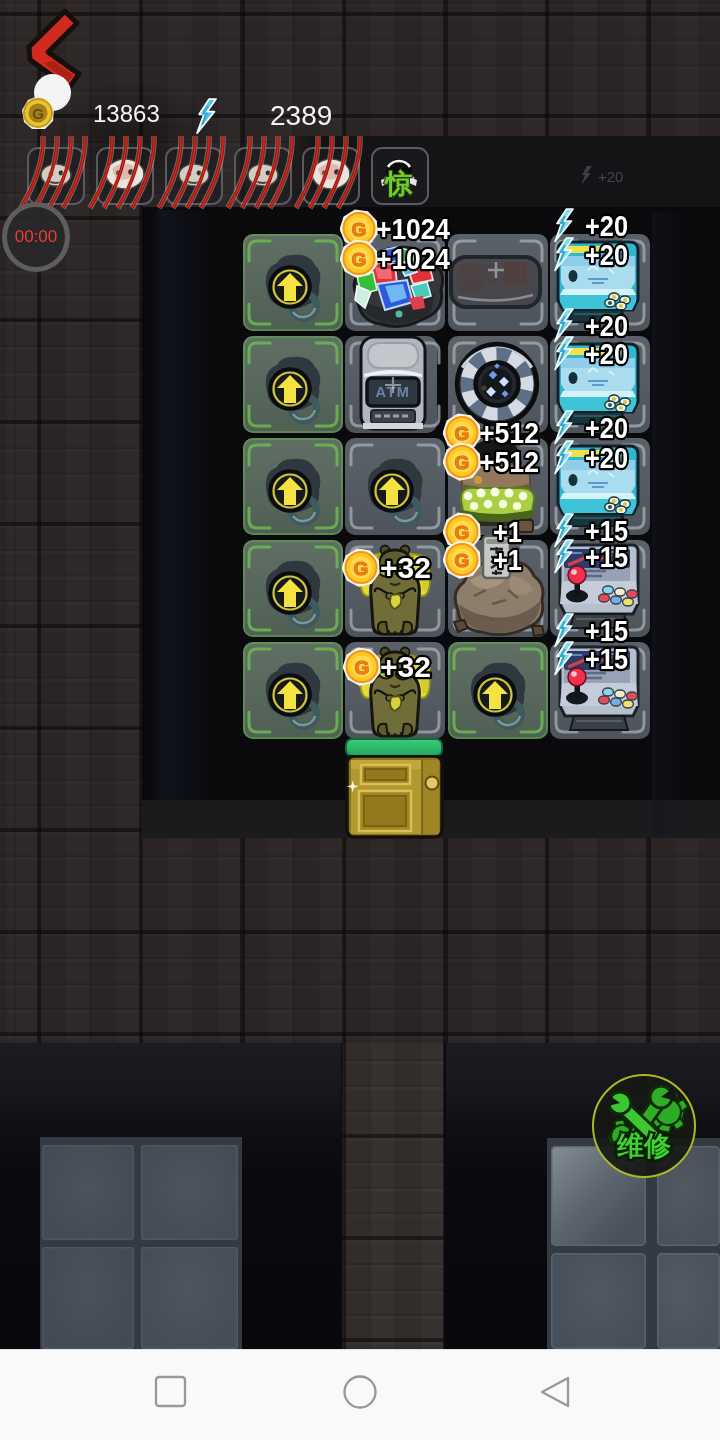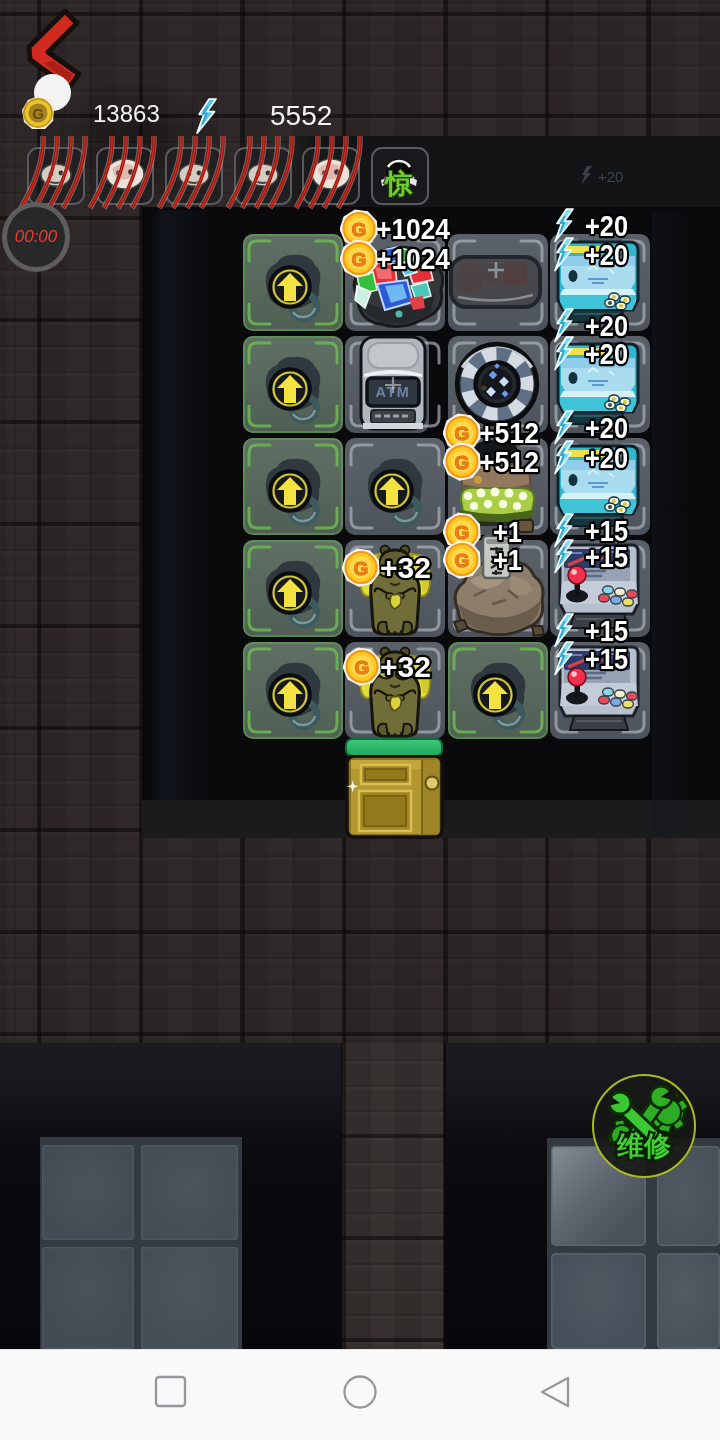--- a/index.html
+++ b/index.html
@@ -153,21 +153,21 @@
         <polygon points="12,42 28,38 32,56 16,60" fill="#34bf3c" stroke="#d8ffd6" stroke-width="1.5"></polygon>
         <polygon points="12,52 26,58 20,74 10,66" fill="#cfeee2" stroke="#f4fffb" stroke-width="1.5"></polygon>
         <polygon points="32,50 62,46 68,68 40,76" fill="#2b59d8" stroke="#bcd8ff" stroke-width="2"></polygon>
         <polygon points="40,52 58,50 62,64 46,69" fill="#6fb8f2"></polygon>
         <polygon points="66,52 82,48 86,62 71,66" fill="#4ac8b8" stroke="#dffff8" stroke-width="1.5"></polygon>
         <polygon points="64,64 78,62 80,74 68,76" fill="#e04048"></polygon>
         <circle cx="54" cy="80" r="3.5" fill="#52b8a8"></circle>
         <path d="M36 20 l3 -3 M70 22 l3 -3" stroke="#fff" stroke-width="1.5"></path>
       </svg>
     </div>
-<div class="abs" style="left:345px;top:336px;width:84px;height:97px;background:linear-gradient(180deg,#5a6169,#545b62 55%,#4d535a);border-radius:10px;">
+<div class="abs" style="left:345px;top:336px;width:92px;height:97px;background:linear-gradient(180deg,#5a6169,#545b62 55%,#4d535a);border-radius:10px;">
       <svg width="100" height="97" viewBox="0 0 100 97" style="position:absolute;left:0;top:0">
         <g fill="none" stroke="rgba(175,182,188,.68)" stroke-width="3" stroke-linecap="round">
           <path d="M6 27 V15 Q6 7 14 7 H27"></path>
           <path d="M73 7 H86 Q94 7 94 15 V27"></path>
           <path d="M94 70 V82 Q94 90 86 90 H73"></path>
           <path d="M27 90 H14 Q6 90 6 82 V70"></path>
         </g>
       </svg>
       <svg width="100" height="97" viewBox="0 0 100 97" style="position:absolute;left:0;top:0">
         <rect x="16" y="1" width="64" height="92" rx="13" fill="#b2b7bd" stroke="#101315" stroke-width="3"></rect>
@@ -707,21 +707,21 @@
       <circle cx="18" cy="18" r="9.5" fill="#a5811d"></circle>
       <text x="18" y="24" font-size="15" font-weight="bold" fill="#6b4a10" text-anchor="middle">G</text>
     </svg>
 <div class="abs" style="left:93px;top:100px;font-size:24px;color:#f4f4f4;">13863</div>
 <svg class="abs" style="left:193px;top:96px" width="28" height="40">
       <g transform="translate(2,2) scale(1.05)">
         <path d="M13.5 1 L4 15.5 H8.5 L2 33.5 L18.5 13 H11.5 L20 1 Z" fill="#4fc3e8" stroke="#f2feff" stroke-width="1.7" stroke-linejoin="round"></path>
         <path d="M12 8 L8 15 H11 L7 25" stroke="#39a8cc" stroke-width="2" fill="none"></path>
       </g>
     </svg>
-<div class="abs" style="left:270px;top:100px;font-size:28px;color:#f4f4f4;">5552</div>
+<div class="abs" style="left:270px;top:100px;font-size:28px;color:#f4f4f4;">2389</div>
 <svg class="abs" style="left:578px;top:164px" width="60" height="24">
       <path d="M9 2 L4 11 H7 L3 21 L13 9 H9 L14 2 Z" fill="#3a404a"></path>
       <text x="20" y="18" font-size="15" fill="#3e4450">+20</text>
     </svg>
 <div class="abs" style="left:27px;top:147px;width:58px;height:58px;border-radius:11px;background:rgba(28,28,31,.6);border:2px solid #595a5f;box-sizing:border-box;"></div>
 <svg class="abs" style="left:27px;top:147px" width="58" height="58" viewBox="0 0 58 58">
       <ellipse cx="29" cy="28" rx="15" ry="11" fill="#d2ccc2" stroke="#46423a" stroke-width="1.5"></ellipse>
       <circle cx="24" cy="27" r="2.4" fill="#332e28"></circle>
       <circle cx="34" cy="26" r="2.4" fill="#332e28"></circle>
       <path d="M21 34 q8 4 16 0" stroke="#4a443c" stroke-width="2" fill="none"></path>
@@ -836,21 +836,21 @@
     </svg>
 <div class="abs" style="left:371px;top:147px;width:58px;height:58px;border-radius:11px;background:rgba(28,28,31,.6);border:2px solid #595a5f;box-sizing:border-box;"></div>
 <svg class="abs" style="left:371px;top:147px" width="58" height="58" viewBox="0 0 58 58">
       <circle cx="28" cy="25" r="13" fill="#0b0b0b"></circle>
       <path d="M17 20 A13 13 0 0 1 39 20" fill="none" stroke="#f2f2f2" stroke-width="2.6"></path>
       <path d="M10 33 l8 -3 1 6 -8 3 Z M46 33 l-7 -3 -1 6 7 3 Z" fill="#e4e4e4"></path>
       <path d="M14 30 l4 4 M43 30 l-4 4" stroke="#fff" stroke-width="1.5"></path>
       <text x="28" y="46" font-size="27" font-weight="bold" fill="#6fce2a" stroke="#223a0e" stroke-width="2.2" paint-order="stroke" text-anchor="middle">惊</text>
     </svg>
 <div class="abs" style="left:2px;top:202px;width:68px;height:70px;border-radius:50%;background:rgba(40,40,42,.92);border:5px solid #5d5d5d;box-sizing:border-box;"></div>
-<div class="abs" style="left:2px;top:202px;width:68px;height:70px;line-height:70px;text-align:center;font-size:17px;font-style:italic;color:#ee3b31;letter-spacing:0;">00:00</div>
+<div class="abs" style="left:2px;top:202px;width:68px;height:70px;line-height:70px;text-align:center;font-size:17px;color:#ee3b31;letter-spacing:0;">00:00</div>
 <div class="abs" style="left:592px;top:1074px;width:104px;height:104px;border-radius:50%;background:rgba(22,24,21,.9);border:2px solid #aabb22;box-sizing:border-box;"></div>
 <svg class="abs" style="left:592px;top:1074px" width="104" height="104" viewBox="0 0 104 104">
       <g fill="#2cab24" stroke="#0e2c06" stroke-width="2.2">
         <g transform="rotate(12 76 38)">
           <rect x="70" y="18" width="12" height="10" rx="2"></rect>
           <rect x="70" y="48" width="12" height="10" rx="2"></rect>
           <rect x="60" y="33" width="10" height="10" rx="2"></rect>
           <rect x="82" y="33" width="10" height="10" rx="2"></rect>
           <rect x="63" y="22" width="10" height="10" rx="2" transform="rotate(-45 68 27)"></rect>
           <rect x="83" y="24" width="10" height="10" rx="2" transform="rotate(45 88 29)"></rect>

